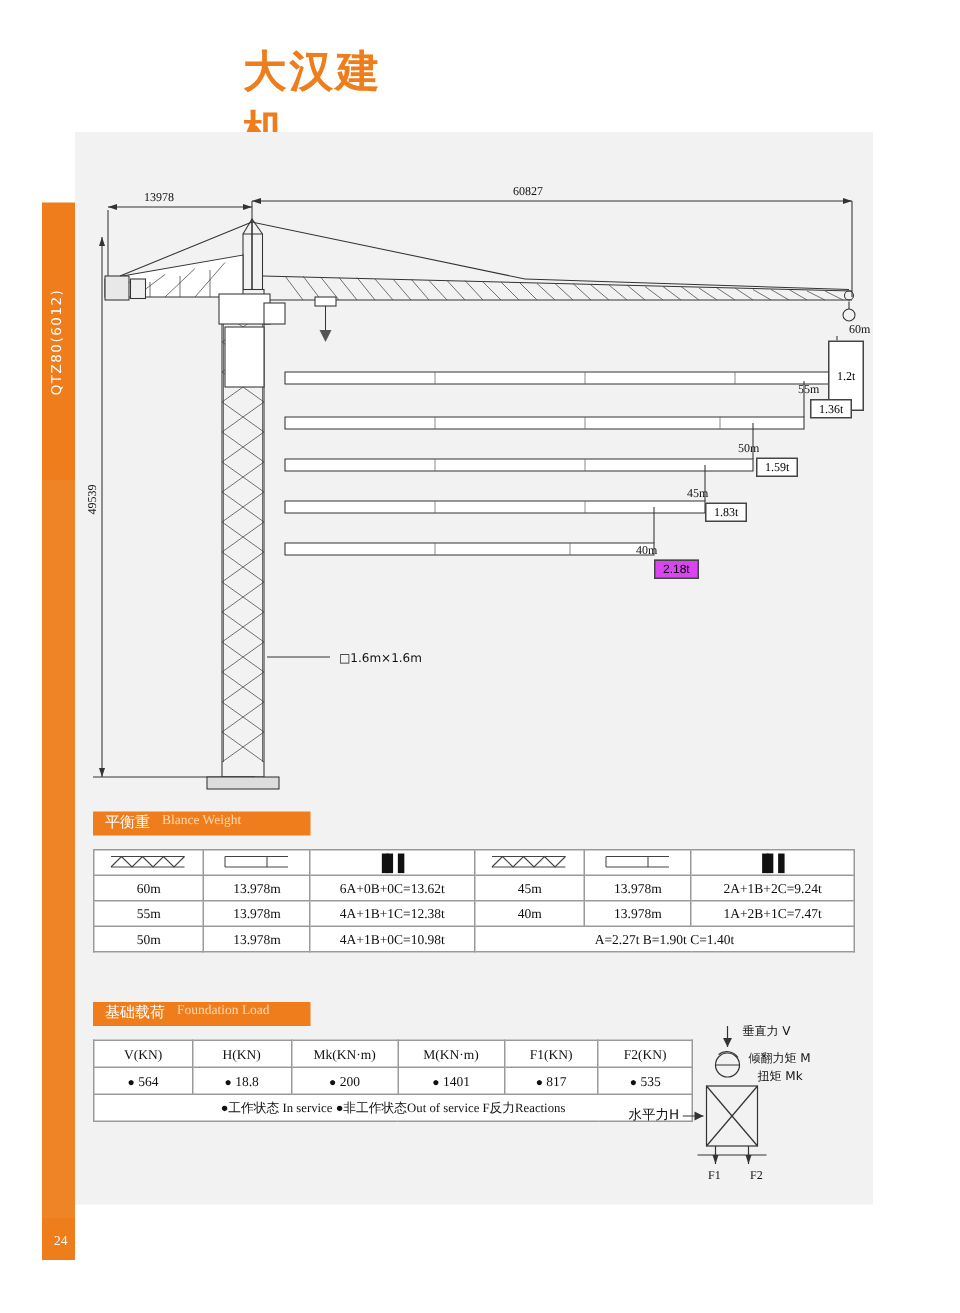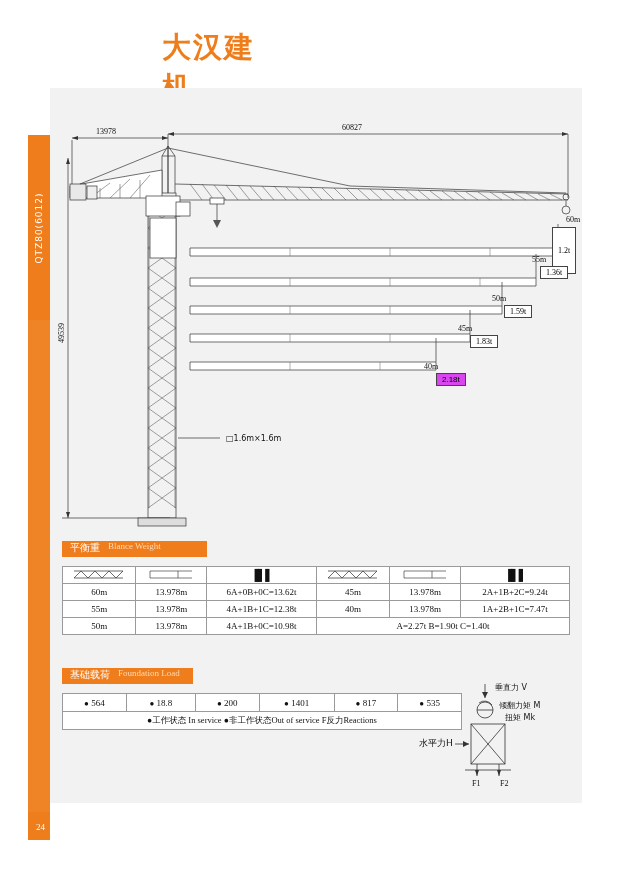--- a/index.html
+++ b/index.html
@@ -322,27 +322,35 @@
   </tr>
   <tr>
     <td>50m</td>
     <td>13.978m</td>
     <td>4A+1B+0C=10.98t</td>
     <td colspan="3">A=2.27t  B=1.90t  C=1.40t</td>
   </tr>
 </tbody>
   </table>
 
-<div class="sec" style="left:62px;top:668px;width:131px;">
+<div class="sec" style="left:62px;top:668px;width:145px;">
   <span class="cn">基础载荷</span>
   <span class="en">Foundation Load</span>
 </div>
 
 <table class="tbl2">
   <tbody>
+      <tr>
+    <td style="width:66px;">V(KN)</td>
+    <td style="width:66px;">H(KN)</td>
+    <td style="width:70px;">Mk(KN·m)</td>
+    <td style="width:70px;">M(KN·m)</td>
+    <td style="width:62px;">F1(KN)</td>
+    <td style="width:62px;">F2(KN)</td>
+  </tr>
   <tr>
     <td><span class="bullet">●</span> <span>564</span></td>
     <td><span class="bullet">●</span> <span>18.8</span></td>
     <td><span class="bullet">●</span> <span>200</span></td>
     <td><span class="bullet">●</span> <span>1401</span></td>
     <td><span class="bullet">●</span> <span>817</span></td>
     <td><span class="bullet">●</span> <span>535</span></td>
   </tr>
   <tr>
     <td colspan="6" class="legend">●工作状态 In service    ●非工作状态Out of service    F反力Reactions</td>

